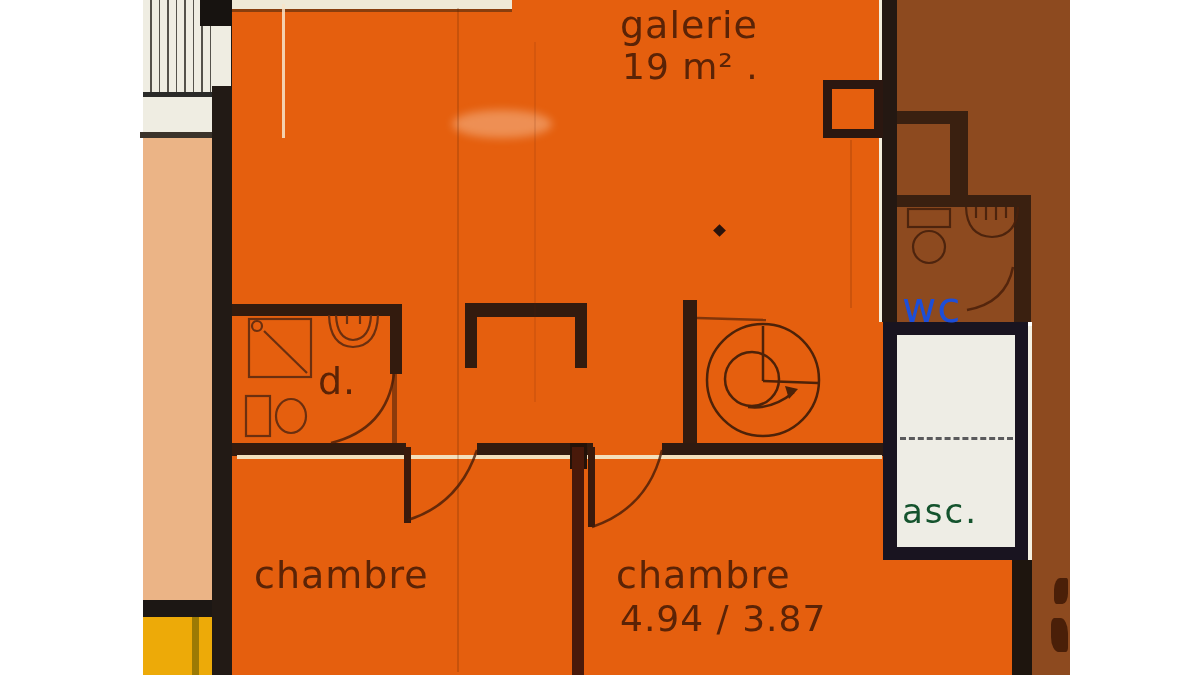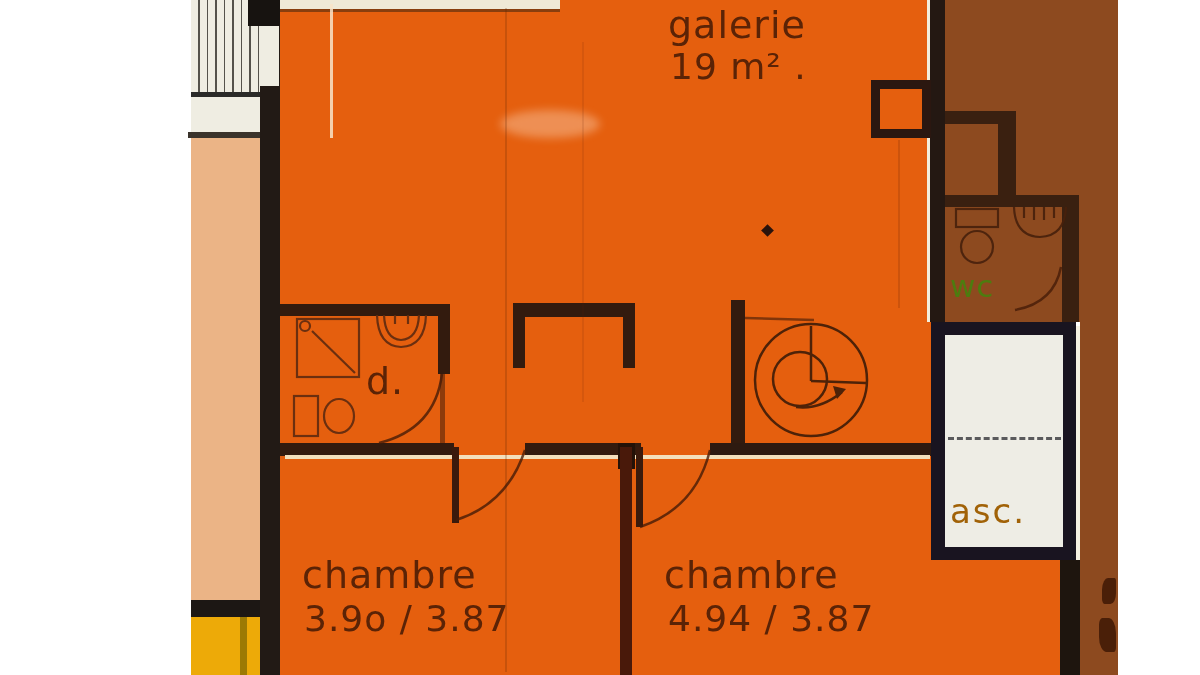--- a/index.html
+++ b/index.html
@@ -1,18 +1,18 @@
 <!DOCTYPE html>
 <html><head>
 <meta charset="utf-8">
 <style>
   html,body{margin:0;padding:0;background:#ffffff;}
   #plan{
     position:relative;width:1152px;height:675px;overflow:hidden;
-    background:#ffffff;font-family:"DejaVu Sans",sans-serif;margin-left:48px;
+    background:#ffffff;font-family:"DejaVu Sans",sans-serif;
   }
   .abs{position:absolute;}
   .lbl{
     position:absolute;color:#5B2306;letter-spacing:1px;
     font-family:"DejaVu Sans",sans-serif;line-height:1.05;white-space:nowrap;
   }
   
   .white-bg{left:0;top:0;width:1200px;height:675px;background:#ffffff;}
   .stair-treads{left:143px;top:0;width:70px;height:97px;background:
     repeating-linear-gradient(90deg,#EFEDE2 0 7px,#55524b 7px 8.5px);
@@ -67,22 +67,22 @@
   .leaf3{left:392px;top:374px;width:5px;height:69px;background:rgba(70,30,10,.55);}
   .brw{left:1012px;top:547px;width:20px;height:128px;background:#1E150E;}
   .cut1{left:1054px;top:578px;width:14px;height:26px;background:#4A1F08;border-radius:45% 10% 40% 20%;}
   .cut2{left:1051px;top:618px;width:17px;height:34px;background:#4A1F08;border-radius:20% 45% 15% 45%;}
   .numdot{left:715px;top:226px;width:9px;height:9px;background:#2A130C;transform:rotate(45deg);}
   svg.overlay{position:absolute;left:0;top:0;pointer-events:none;}
   .galerie-label{left:620px;top:6px;font-size:38px;}
   .galerie-area{left:622px;top:48px;font-size:36px;}
   .unit-number{left:710px;top:188px;font-size:60px;font-weight:700;
     font-family:"DejaVu Serif",serif;color:#26120B;letter-spacing:3px;}
-  .wc-label{left:902px;top:270px;font-size:31px;color:#4d7c0f;}
-  .asc-label{left:902px;top:494px;font-size:34px;color:#a16207;letter-spacing:2px;}
+  .wc-label{left:902px;top:286px;font-size:42px;color:#1d4ed8;}
+  .asc-label{left:902px;top:494px;font-size:34px;color:#14532d;letter-spacing:2px;}
   .d-label{left:318px;top:362px;font-size:38px;}
   .ch1-label{left:254px;top:556px;font-size:38px;}
   .ch1-dims{left:256px;top:600px;font-size:36px;}
   .ch2-label{left:616px;top:556px;font-size:38px;}
   .ch2-dims{left:620px;top:600px;font-size:36px;text-align:center;}
 </style>
 </head>
 <body>
 
 <div id="plan">
@@ -192,17 +192,16 @@
       <path d="M 967 310 Q 1006 303 1013 267"></path>
     </g>
   </svg>
 
   <div class="lbl galerie-label">galerie</div>
   <div class="lbl galerie-area">19 m² .</div>
   <div class="lbl wc-label">wc</div>
   <div class="lbl asc-label">asc.</div>
   <div class="lbl d-label">d.</div>
   <div class="lbl ch1-label">chambre</div>
-  <div class="lbl ch1-dims">3.9o / 3.87</div>
   <div class="lbl ch2-label">chambre</div>
   <div class="lbl ch2-dims">4.94 / 3.87</div>
 
 </div>
 
 </body></html>

